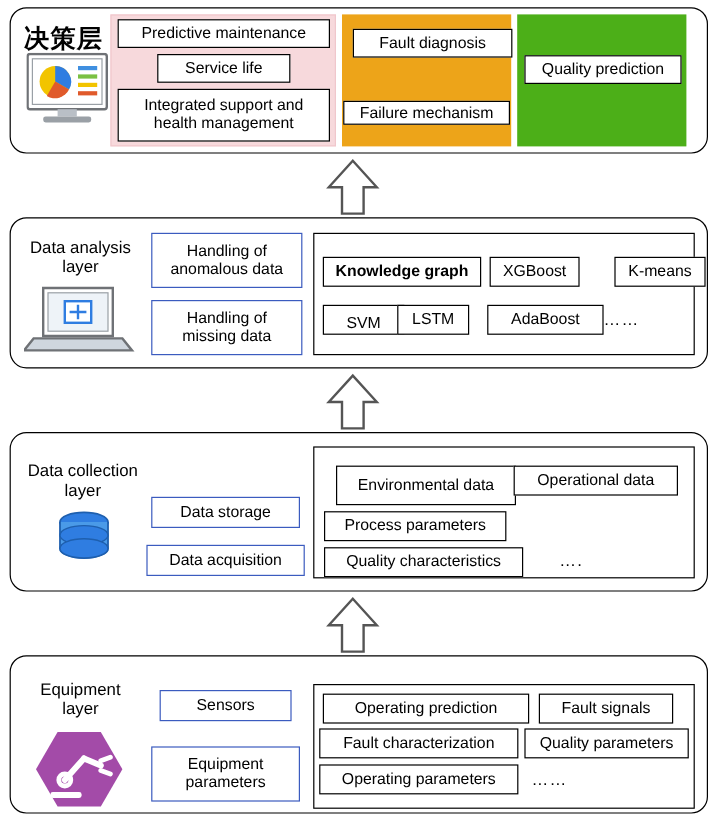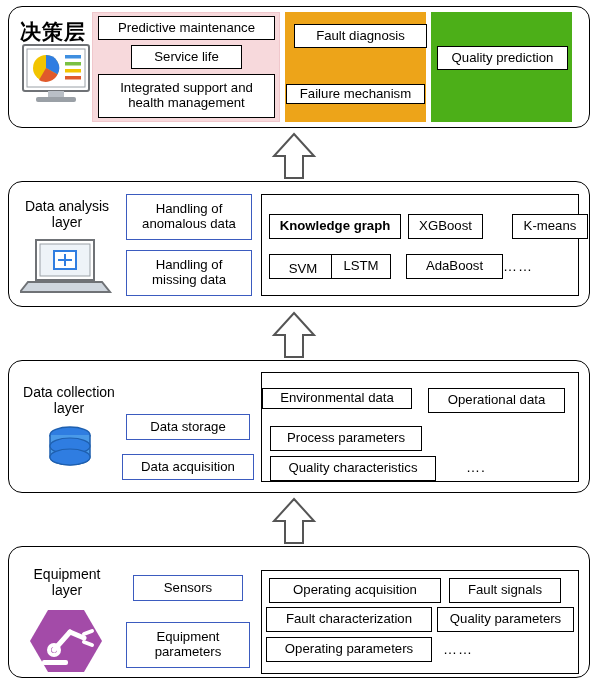--- a/index.html
+++ b/index.html
@@ -222,21 +222,21 @@
   </div>
 
   <div class="box absbox blue" style="left:126px; top:414px; width:124px; height:26px;">
     <span>Data storage</span>
   </div>
   <div class="box absbox blue" style="left:122px; top:454px; width:132px; height:26px;">
     <span>Data acquisition</span>
   </div>
 
   <div class="box absbox" style="left:261px; top:372px; width:318px; height:110px; background:#fff;"></div>
-  <div class="box absbox" style="left:262px; top:388px; width:150px; height:21px;">
+  <div class="box absbox" style="left:280px; top:388px; width:150px; height:33px;">
     <span>Environmental data</span>
   </div>
   <div class="box absbox" style="left:428px; top:388px; width:137px; height:25px;">
     <span>Operational data</span>
   </div>
   <div class="box absbox" style="left:270px; top:426px; width:152px; height:25px;">
     <span>Process parameters</span>
   </div>
   <div class="box absbox" style="left:270px; top:456px; width:166px; height:25px;">
     <span>Quality characteristics</span>
@@ -271,21 +271,21 @@
   <div class="box absbox blue" style="left:133px; top:575px; width:110px; height:26px;">
     <span>Sensors</span>
   </div>
   <div class="box absbox blue" style="left:126px; top:622px; width:124px; height:46px; flex-direction:column;">
     <span>Equipment</span>
     <span>parameters</span>
   </div>
 
   <div class="box absbox" style="left:261px; top:570px; width:318px; height:104px; background:#fff;"></div>
   <div class="box absbox" style="left:269px; top:578px; width:172px; height:25px;">
-    <span>Operating acquisition</span>
+    <span>Operating prediction</span>
   </div>
   <div class="box absbox" style="left:449px; top:578px; width:112px; height:25px;">
     <span>Fault signals</span>
   </div>
   <div class="box absbox" style="left:266px; top:607px; width:166px; height:25px;text-align:center;">
     <span>Fault characterization</span>
   </div>
   <div class="box absbox" style="left:437px; top:607px; width:137px; height:25px;">
     <span>Quality parameters</span>
   </div>

